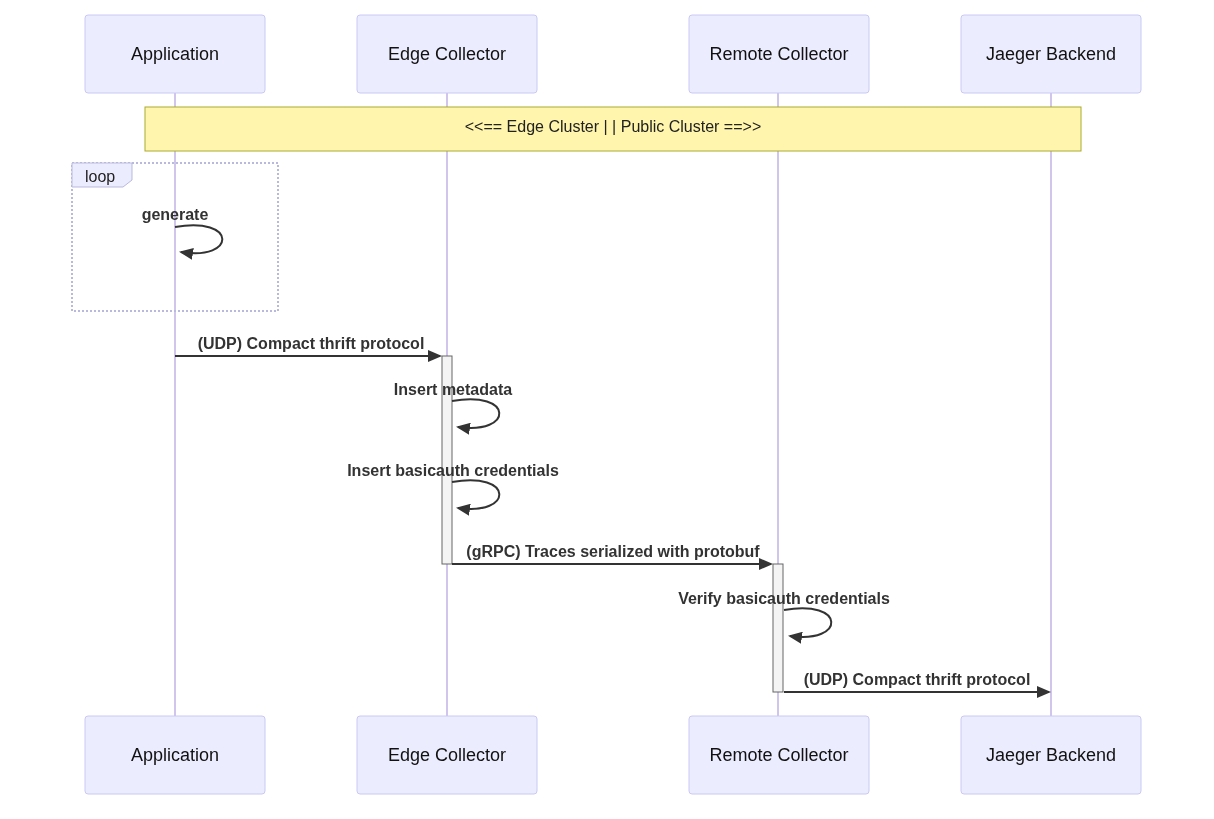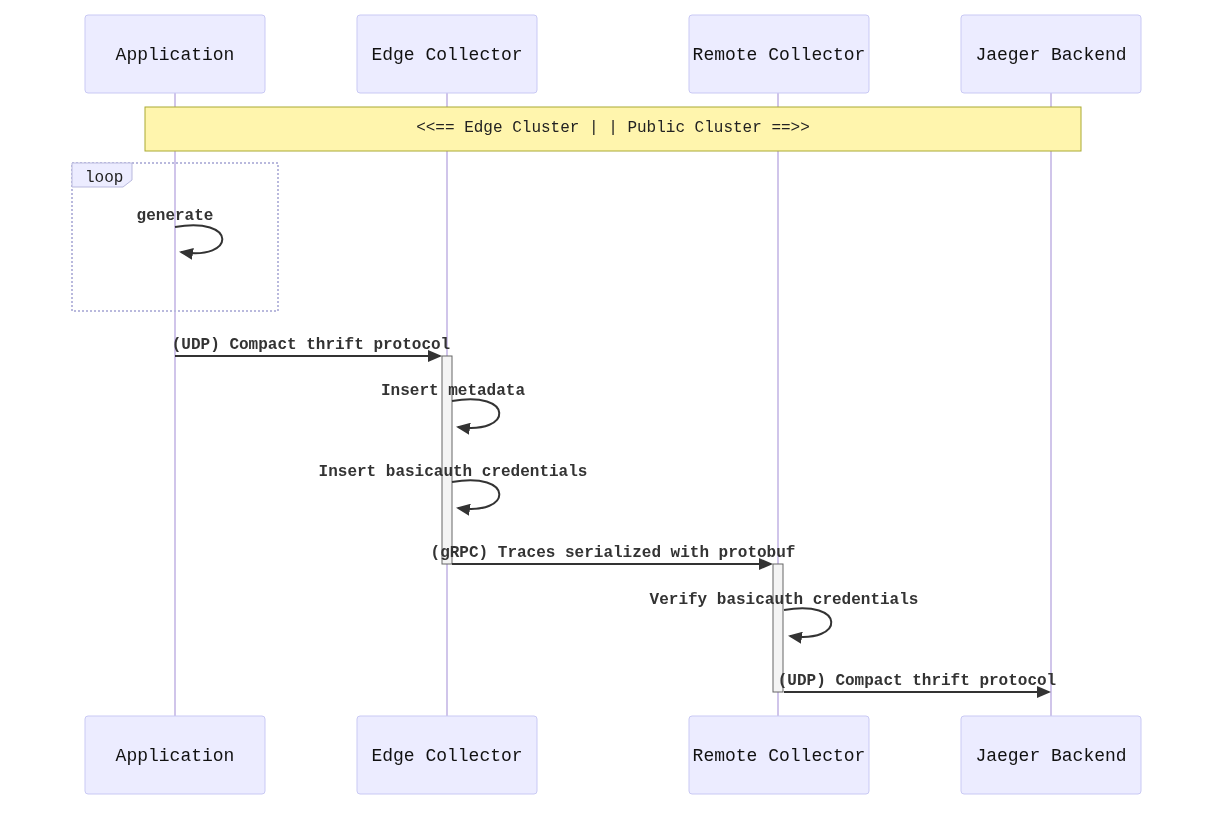--- a/index.html
+++ b/index.html
@@ -6,21 +6,20 @@
     margin: 0;
     padding: 0;
     background: #ffffff;
     font-family: "Liberation Sans", sans-serif;
   }
   .diagram-wrap {
     width: 1214px;
     height: 819px;
     position: relative;
     background: #ffffff;
-    font-family: Liberation Mono, monospace;
   }
   svg { display: block; }
 
   .actor-box   { fill: #ECECFF; stroke: #c9c9f4; stroke-width: 1; }
   .actor-label { font-size: 18px; fill: #111111; text-anchor: middle; }
 
   .lifeline    { stroke: #d0c5ea; stroke-width: 2; }
 
   .note-box    { fill: #fff5ad; stroke: #aaaa33; stroke-width: 1; }
   .note-label  { font-size: 16px; fill: #222222; text-anchor: middle; }

